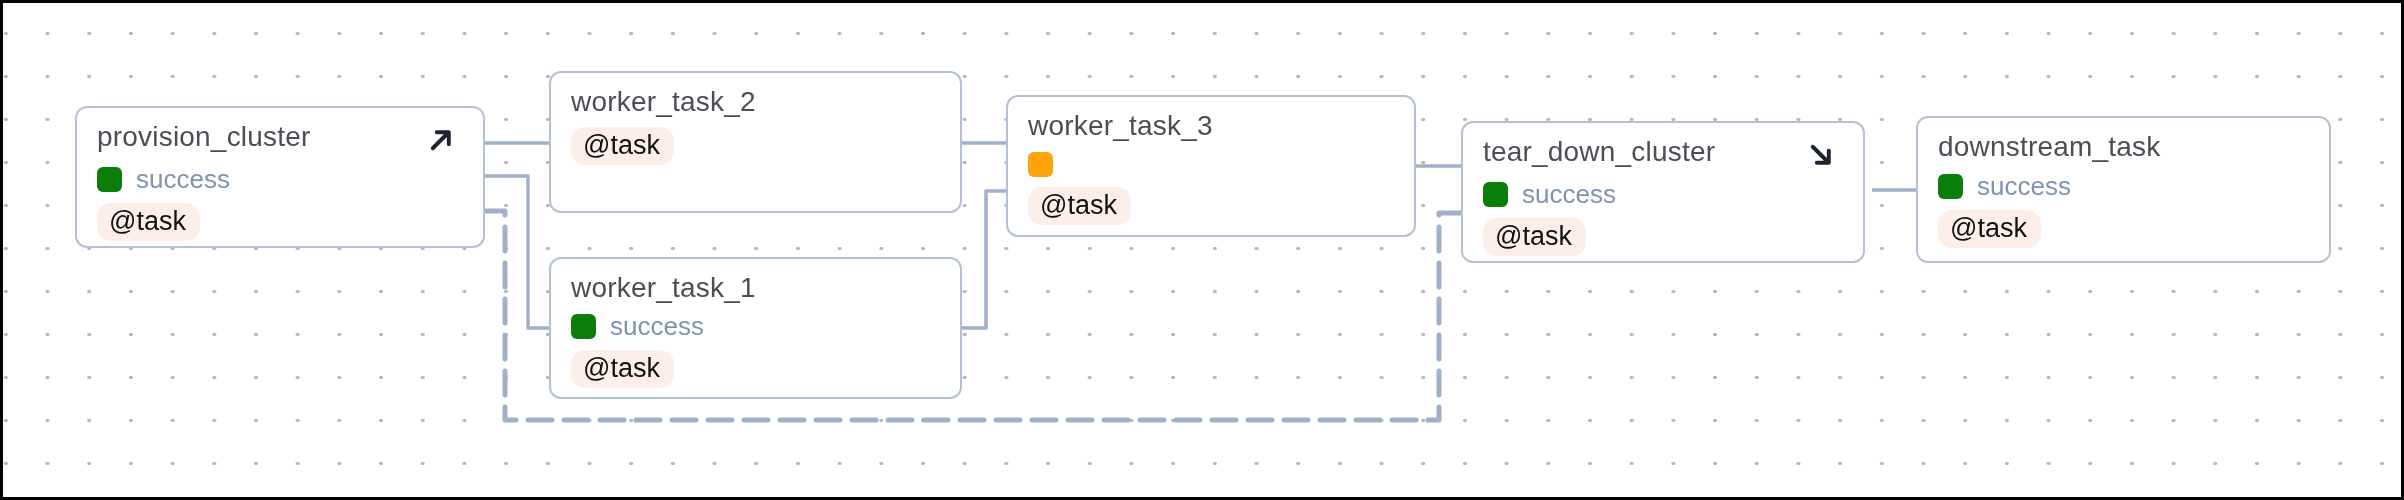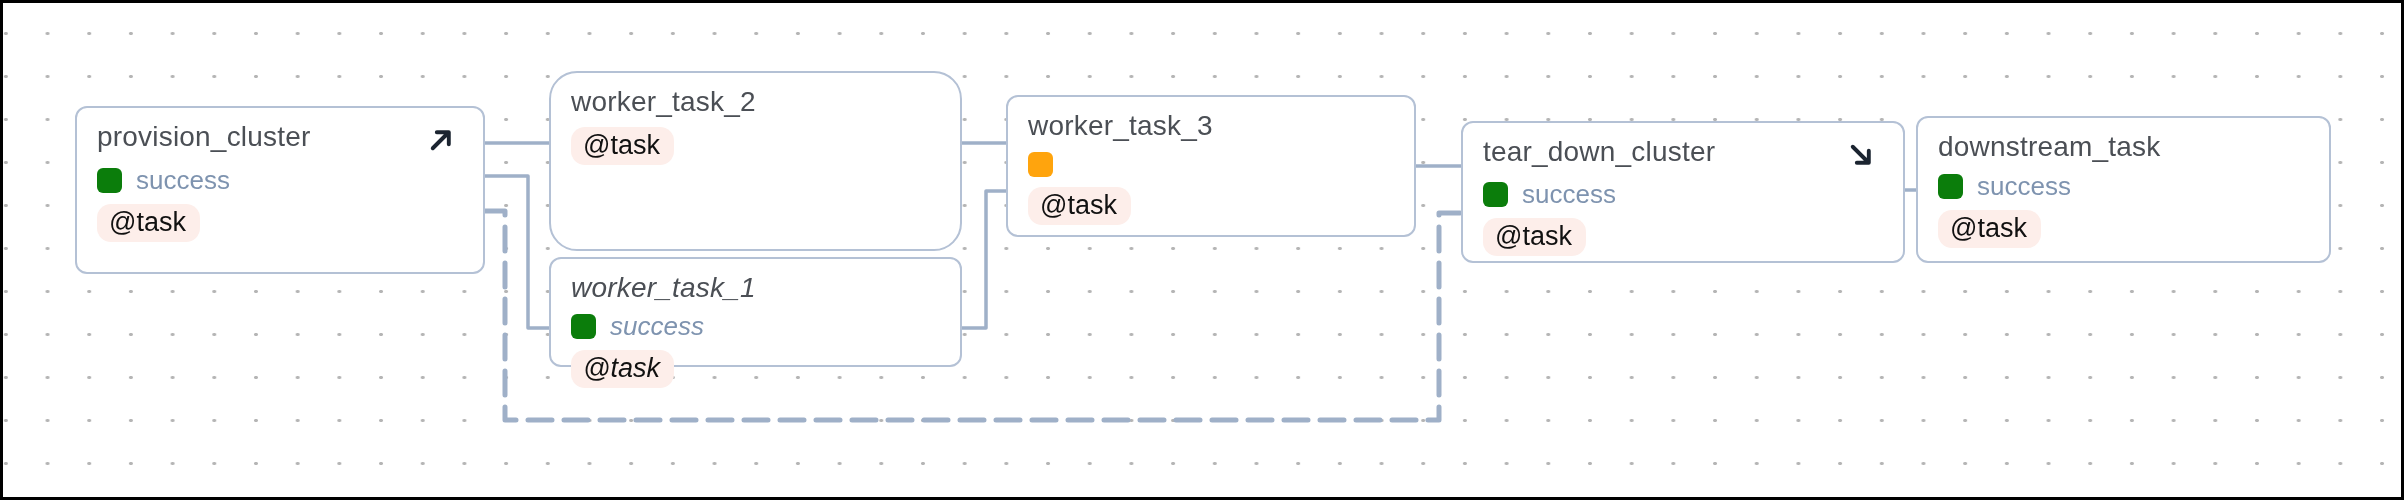--- a/index.html
+++ b/index.html
@@ -93,65 +93,65 @@
   <svg class="edges" xmlns="http://www.w3.org/2000/svg">
     <path class="edge-solid" d="M 482 140 H 547" stroke="#9fb0c8"></path>
     <path class="edge-solid" d="M 482 173 H 525 V 325 H 547" stroke="#9fb0c8"></path>
     <path class="edge-dashed" d="M 482 208 H 502 V 417 H 1436 V 210 H 1457" stroke="#9fb0c8"></path>
     <path class="edge-solid" d="M 958 140 H 1003" stroke="#9fb0c8"></path>
     <path class="edge-solid" d="M 958 325 H 983 V 188 H 1003" stroke="#9fb0c8"></path>
     <path class="edge-solid" d="M 1412 163 H 1458" stroke="#9fb0c8"></path>
     <path class="edge-solid" d="M 1869 187 H 1913" stroke="#9fb0c8"></path>
   </svg>
 
-  <div class="node" style="left:72px; top:103px; width:410px; height:168px;">
+  <div class="node" style="left:72px; top:103px; width:410px; height:142px;">
     <div class="node-head">
       <span class="node-title">provision_cluster</span>
       <span class="node-icon">
         <svg viewBox="0 0 24 24">
             <path d="M6.5 17.5 L17 7 M9.2 6.8 H17.2 V14.8" stroke="#1b2430" stroke-width="2.6" fill="none" stroke-linecap="round" stroke-linejoin="round"></path>
           </svg>
       </span>
     </div>
     <div class="status-row">
       <span class="status-square" style="background: rgb(11, 125, 11);"></span>
       <span class="status-label">success</span>
     </div>
     <span class="badge">@task</span>
   </div>
 
-  <div class="node" style="left:546px; top:68px; width:413px; height:180px;border-radius:28px;">
+  <div class="node" style="left:546px; top:68px; width:413px; height:142px;">
     <div class="node-head">
       <span class="node-title">worker_task_2</span>
     </div>
     <span class="badge">@task</span>
   </div>
 
-  <div class="node" style="left:546px; top:254px; width:413px; height:110px;font-style:italic;">
+  <div class="node" style="left:546px; top:254px; width:413px; height:142px;">
     <div class="node-head">
       <span class="node-title">worker_task_1</span>
     </div>
     <div class="status-row">
       <span class="status-square" style="background: rgb(11, 125, 11);"></span>
       <span class="status-label">success</span>
     </div>
     <span class="badge">@task</span>
   </div>
 
   <div class="node" style="left:1003px; top:92px; width:410px; height:142px;">
     <div class="node-head">
       <span class="node-title">worker_task_3</span>
     </div>
     <div class="status-row">
       <span class="status-square" style="background: rgb(255, 164, 13);"></span>
     </div>
     <span class="badge">@task</span>
   </div>
 
-  <div class="node" style="left:1458px; top:118px; width:444px; height:142px;">
+  <div class="node" style="left:1458px; top:118px; width:404px; height:142px;">
     <div class="node-head">
       <span class="node-title">tear_down_cluster</span>
       <span class="node-icon">
         <svg viewBox="0 0 24 24">
             <path d="M6.5 6.5 L17 17 M17.2 9.2 V17.2 H9.2" stroke="#1b2430" stroke-width="2.6" fill="none" stroke-linecap="round" stroke-linejoin="round"></path>
           </svg>
       </span>
     </div>
     <div class="status-row">
       <span class="status-square" style="background: rgb(11, 125, 11);"></span>

